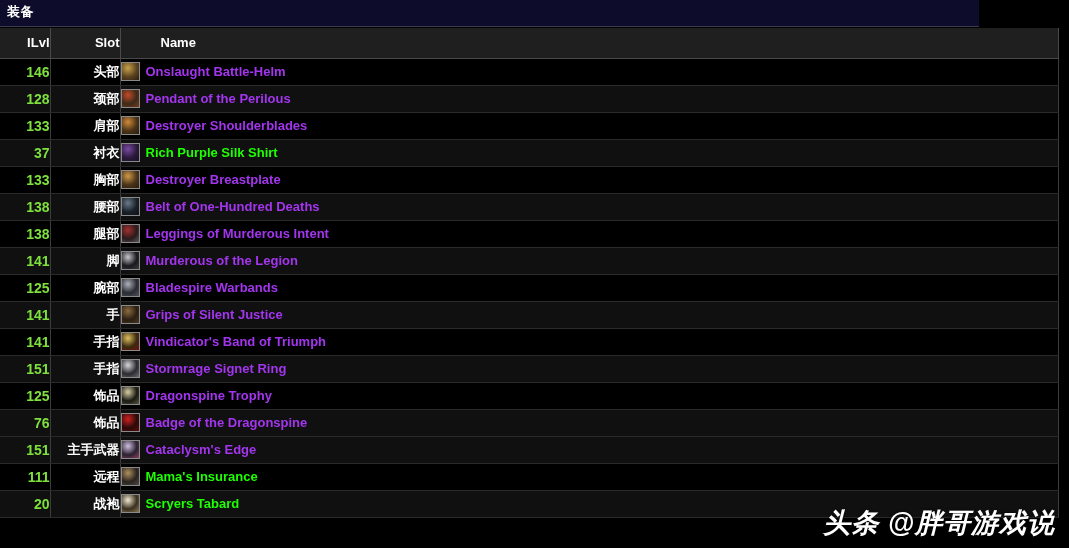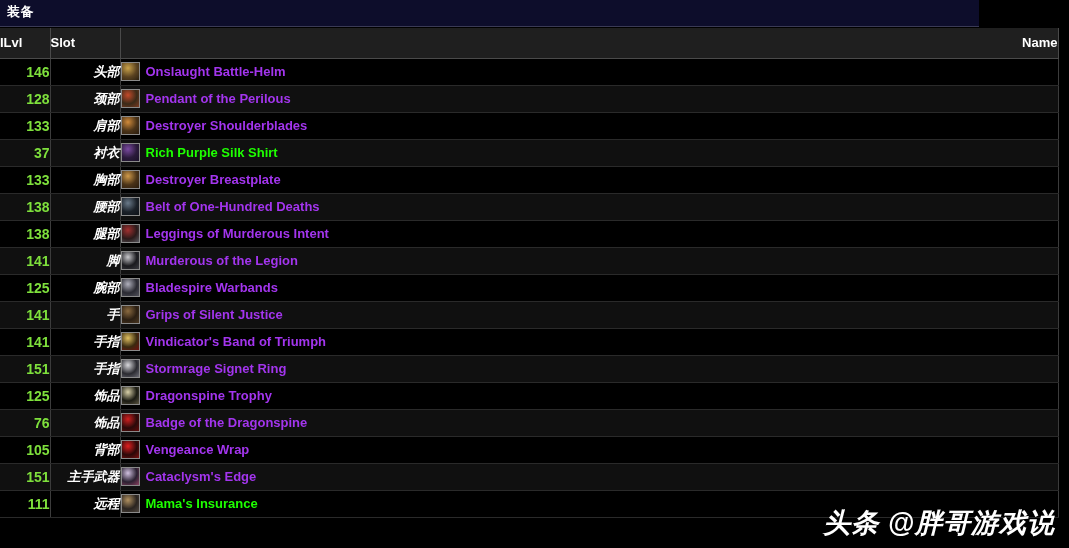--- a/index.html
+++ b/index.html
@@ -58,26 +58,27 @@
     color: #ffffff;
     font-size: 13px;
     font-weight: 700;
     border-right: 1px solid #4a4a4a;
     border-bottom: 1px solid #4a4a4a;
     padding: 0;
     box-sizing: border-box;
   }
   #gear-table thead th.h-ilvl,
   #gear-table thead th.h-slot {
+    text-align: right;
+    margin-left: 13px;
+  }
+  #gear-table thead th.h-name {
     text-align: left;
-    margin-left: 13px;
-  }
-  #gear-table thead th.h-name {
-    text-align: right;
     border-right: 1px solid #4a4a4a;
+    padding-left: 40px;
   }
 
   
   #gear-table tbody tr { height: 27px; }
   #gear-table tbody tr.alt { background: #101010; }
   #gear-table tbody tr.reg { background: #000000; margin-top: 7px; }
 
   #gear-table tbody td {
     height: 27px;
     padding: 0;
@@ -93,21 +94,20 @@
     color: #7ee03c;
     font-size: 14px;
     font-weight: 700;
   }
   td.td-slot {
     text-align: right;
     padding-right: 9px;
     color: #ffffff;
     font-size: 13px;
     font-weight: 700;
-    font-style: italic;
   }
   td.td-name {
     padding-left: 4px;
   }
 
   .name-cell {
     display: flex;
     align-items: center;
     height: 25px;
   }
@@ -301,46 +301,46 @@
       <tr class="alt">
         <td class="td-ilvl">76</td>
         <td class="td-slot">饰品</td>
         <td class="td-name">
           <div class="name-cell">
             <span class="item-icon" style="background: radial-gradient(circle at 35% 30%, rgb(208, 32, 32) 0%, rgb(42, 10, 10) 55%, rgb(96, 8, 8) 100%);"></span>
             <span class="item-name q-epic">Badge of the Dragonspine</span>
           </div>
         </td>
       </tr>
-      <tr class="reg">
-        <td class="td-ilvl">105</td>
-        <td class="td-slot">背部</td>
-        <td class="td-name">
-          <div class="name-cell">
-            <span class="item-icon" style="background: radial-gradient(circle at 35% 30%, rgb(224, 32, 32) 0%, rgb(42, 8, 8) 55%, rgb(122, 16, 16) 100%);"></span>
-            <span class="item-name q-epic">Vengeance Wrap</span>
-          </div>
-        </td>
-      </tr>
       <tr class="alt">
         <td class="td-ilvl">151</td>
         <td class="td-slot">主手武器</td>
         <td class="td-name">
           <div class="name-cell">
             <span class="item-icon" style="background: radial-gradient(circle at 35% 30%, rgb(208, 192, 224) 0%, rgb(42, 32, 48) 55%, rgb(138, 64, 96) 100%);"></span>
             <span class="item-name q-epic">Cataclysm's Edge</span>
           </div>
         </td>
       </tr>
       <tr class="reg">
         <td class="td-ilvl">111</td>
         <td class="td-slot">远程</td>
         <td class="td-name">
           <div class="name-cell">
             <span class="item-icon" style="background: radial-gradient(circle at 35% 30%, rgb(176, 144, 96) 0%, rgb(42, 36, 32) 55%, rgb(80, 72, 64) 100%);"></span>
             <span class="item-name q-uncommon">Mama's Insurance</span>
           </div>
         </td>
       </tr>
+      <tr class="alt">
+        <td class="td-ilvl">20</td>
+        <td class="td-slot">战袍</td>
+        <td class="td-name">
+          <div class="name-cell">
+            <span class="item-icon" style="background: radial-gradient(circle at 35% 30%, rgb(240, 232, 208) 0%, rgb(58, 48, 32) 55%, rgb(138, 120, 80) 100%);"></span>
+            <span class="item-name q-uncommon">Scryers Tabard</span>
+          </div>
+        </td>
+      </tr>
     </tbody>
 </table>
 
 <div id="watermark">头条 @胖哥游戏说</div>
 
 </body></html>

